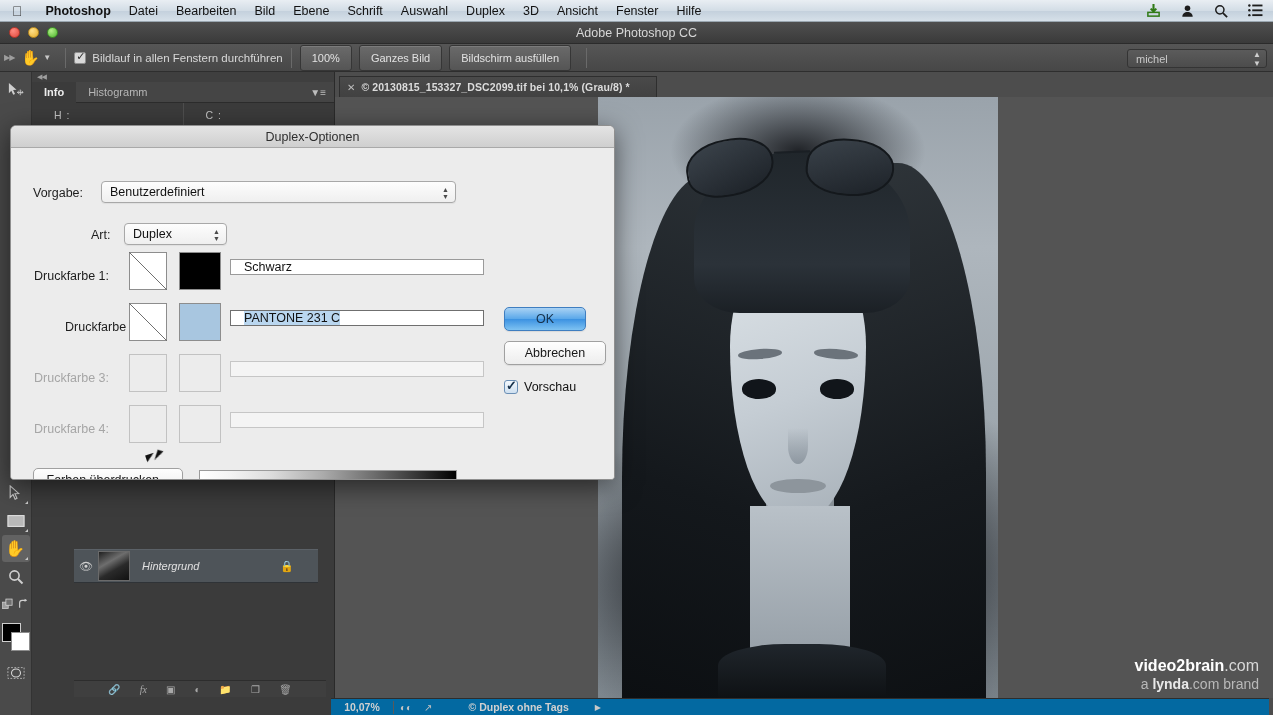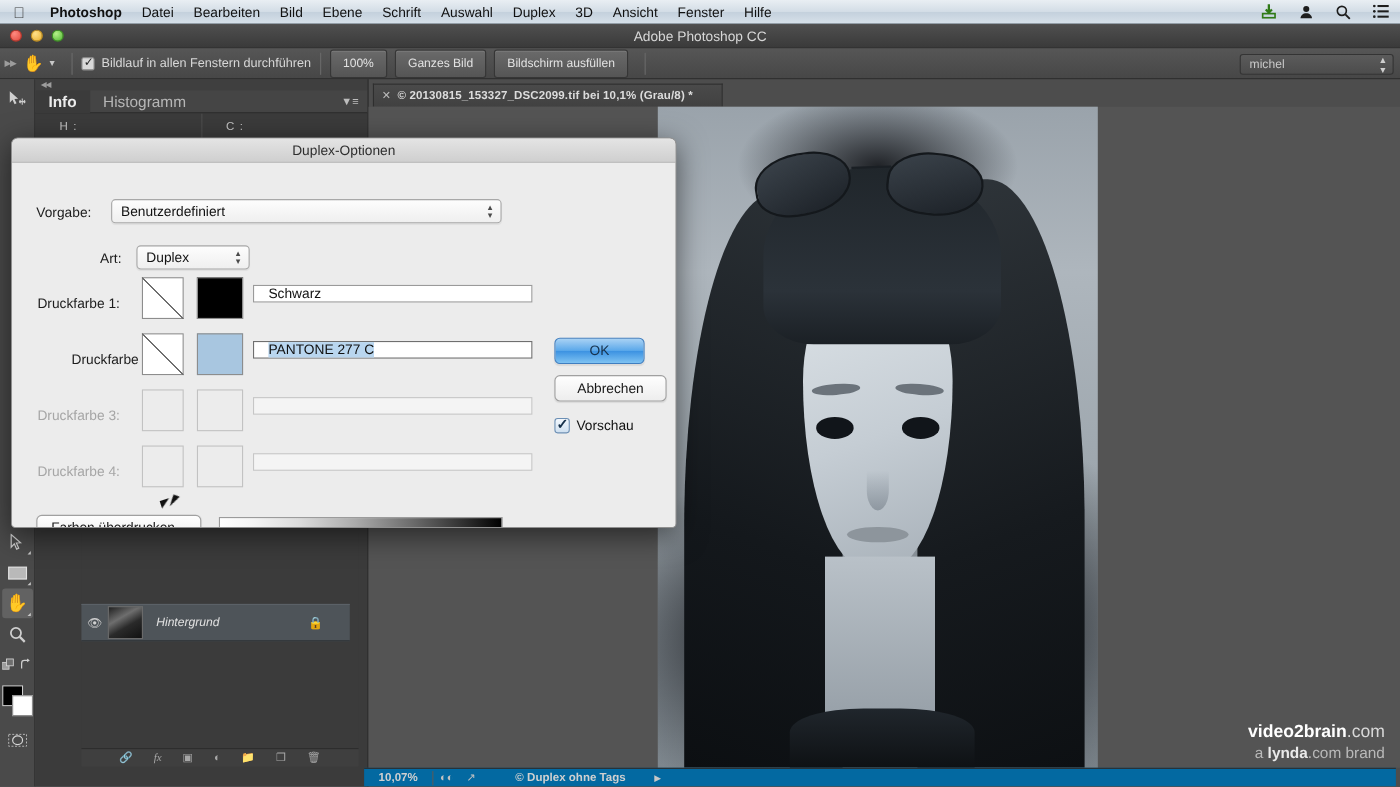--- a/index.html
+++ b/index.html
@@ -98,21 +98,21 @@
   }
   .panel-tabbar {
     height:10px; background:#3f3f3f; display:flex; align-items:center; justify-content:flex-start;
   }
   .collapse-ic { color:#9d9d9d; font-size:7px; padding-left:5px; letter-spacing:-1px;}
   .panel-head {
     height:21px; background:#454545; border-bottom:1px solid #2c2c2c;
     display:flex; align-items:center; position:relative;
   }
   .ptab {
-    font-size:14px; color:#b6b6b6; padding:0 12px; height:21px; line-height:21px;
+    font-size:11px; color:#b6b6b6; padding:0 12px; height:21px; line-height:21px;
   }
   .ptab.sel { background:#3b3b3b; color:#ececec; font-weight:bold; }
   .pmenu { position:absolute; right:8px; color:#bdbdbd; font-size:10px; }
   .info-body { background:#3b3b3b; height:28px; display:flex; color:#c3c3c3; font-size:10.5px; }
   .info-cell { flex:1; padding:6px 0 0 22px; letter-spacing:1px; }
   .info-cell.b { border-left:1px solid #4e4e4e; }
 
   #layerspanel {
     position:absolute; left:42px; top:405px; width:252px; bottom:18px;
     background:#3b3b3b;
@@ -554,21 +554,21 @@
     <div class="swatch-diag" style="position:absolute;left:118px;top:104px;"></div>
     <div class="swatch-color" style="position:absolute;left:168px;top:104px;background:#000000;"></div>
     <div class="ink-input" style="position:absolute;left:219px;top:111px;width:254px;">
       <span>Schwarz</span>
     </div>
 
     <div class="row-label" style="position:absolute;left:23px;top:172px;margin-left:31px;">Druckfarbe 2:</div>
     <div class="swatch-diag" style="position:absolute;left:118px;top:155px;"></div>
     <div class="swatch-color" style="position:absolute;left:168px;top:155px;background:#a8c6e0;"></div>
     <div class="ink-input" style="position:absolute;left:219px;top:162px;width:254px;border-color:#6f6f6f;">
-      <span class="hl">PANTONE 277 C</span>
+      <span class="hl">PANTONE 231 C</span>
     </div>
     <div class="cursor-arrow"></div>
 
     <div class="row-label dim" style="position:absolute;left:23px;top:223px;">Druckfarbe 3:</div>
     <div class="swatch-diag dim" style="position:absolute;left:118px;top:206px;"></div>
     <div class="swatch-color dim" style="position:absolute;left:168px;top:206px;"></div>
     <div class="ink-input dim" style="position:absolute;left:219px;top:213px;width:254px;">
       <span></span>
     </div>
 

